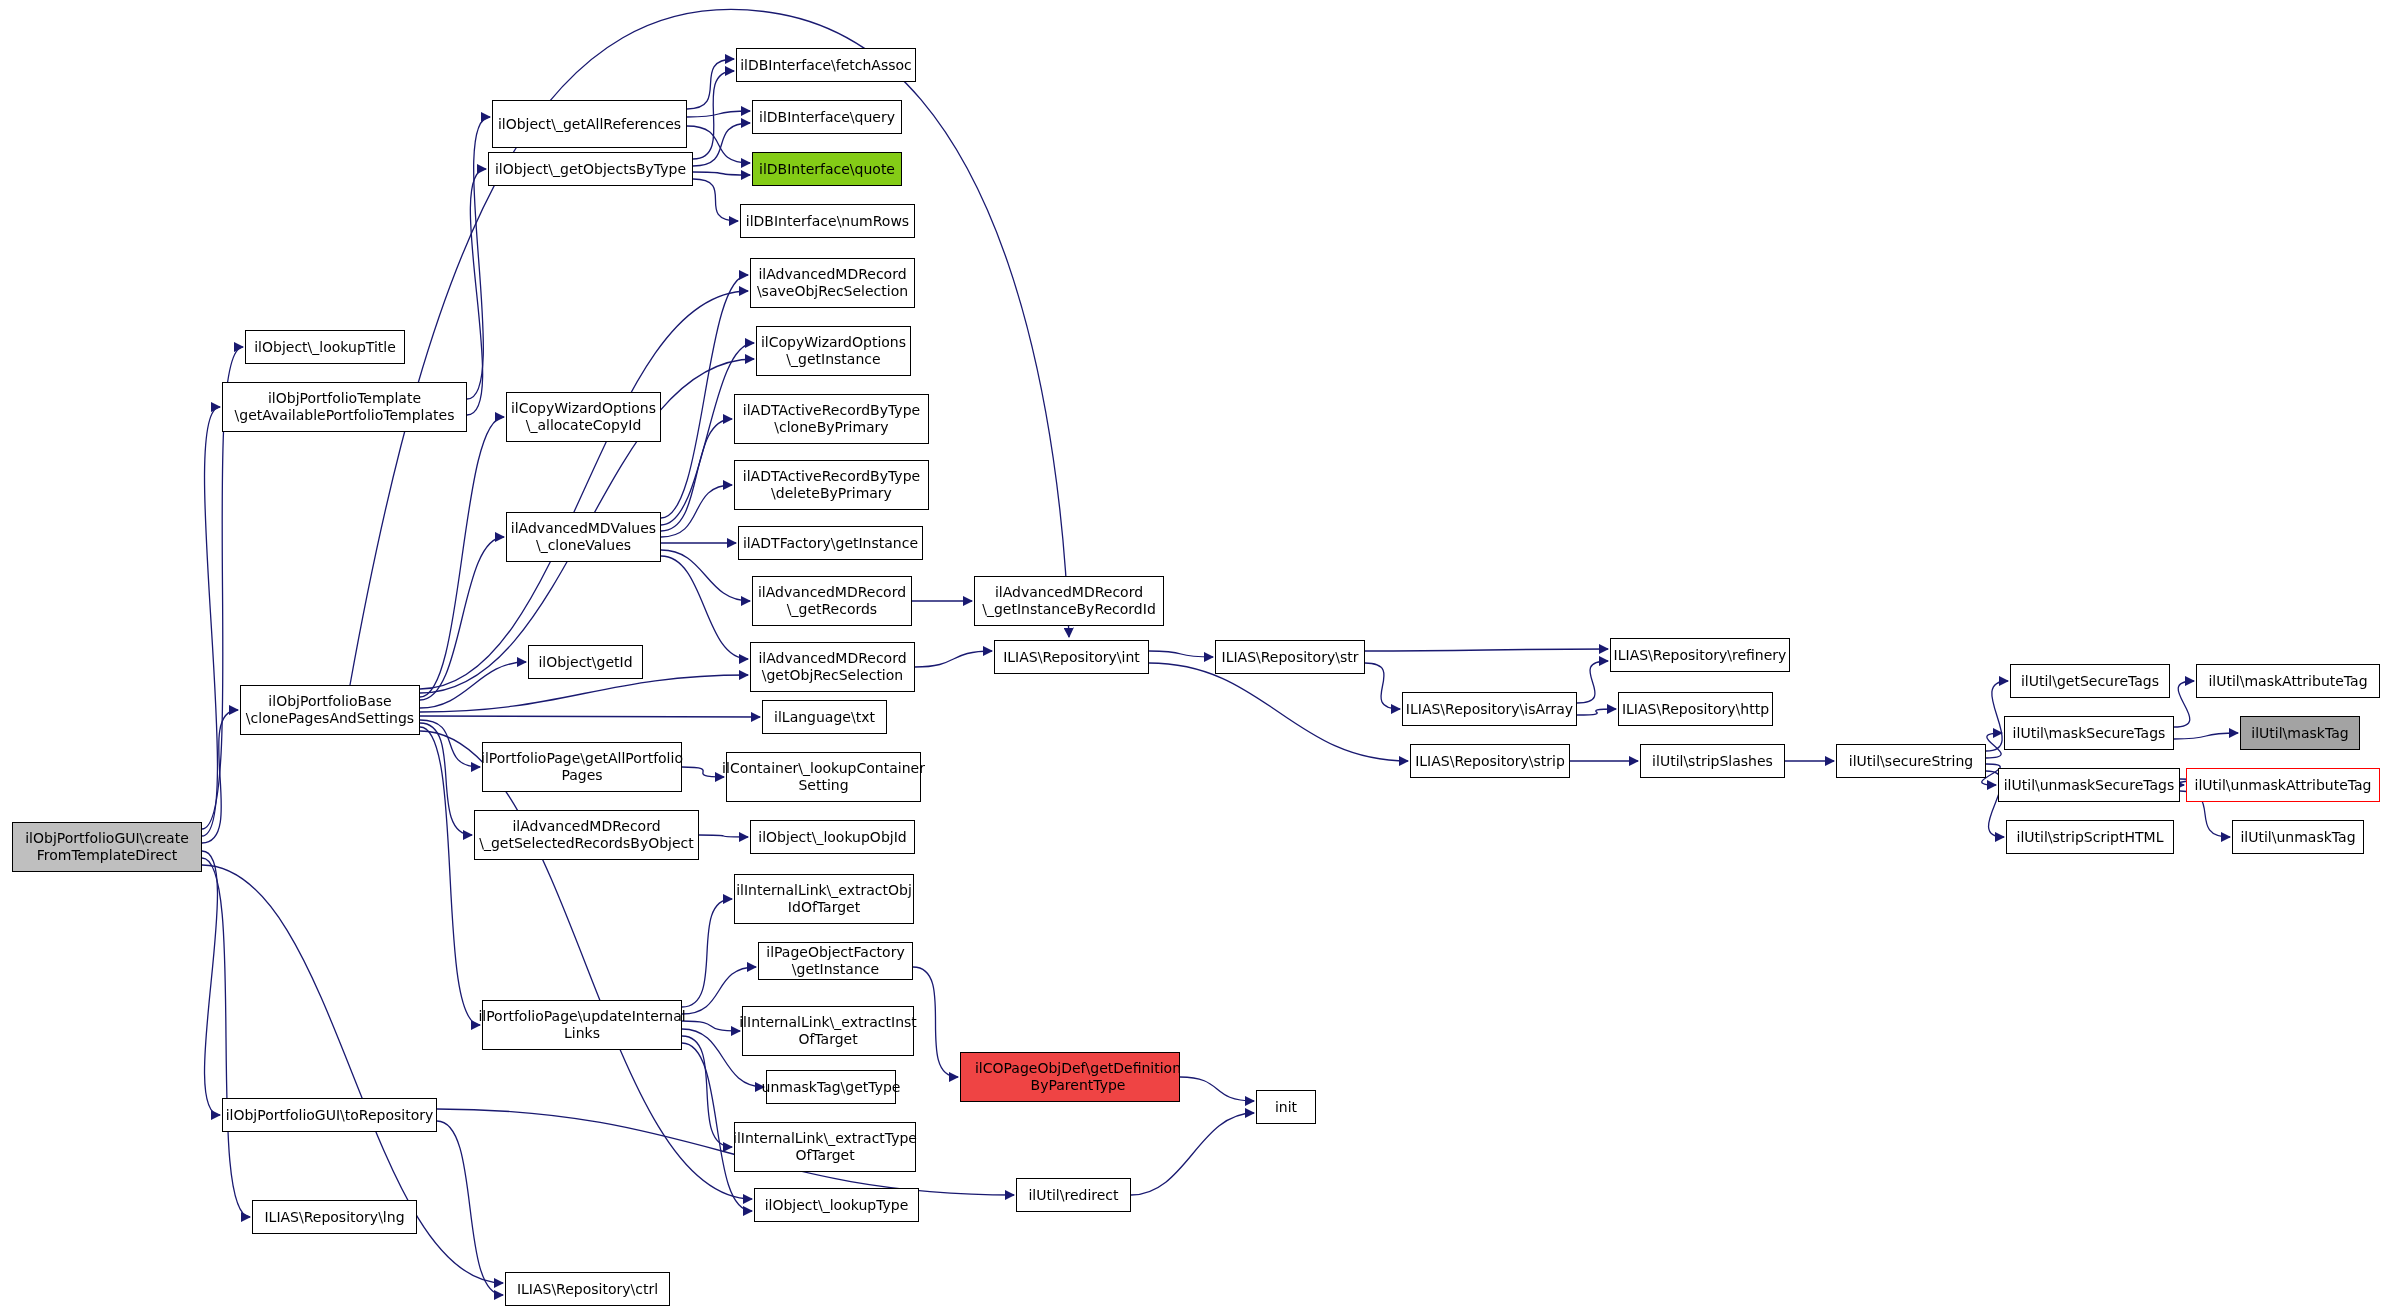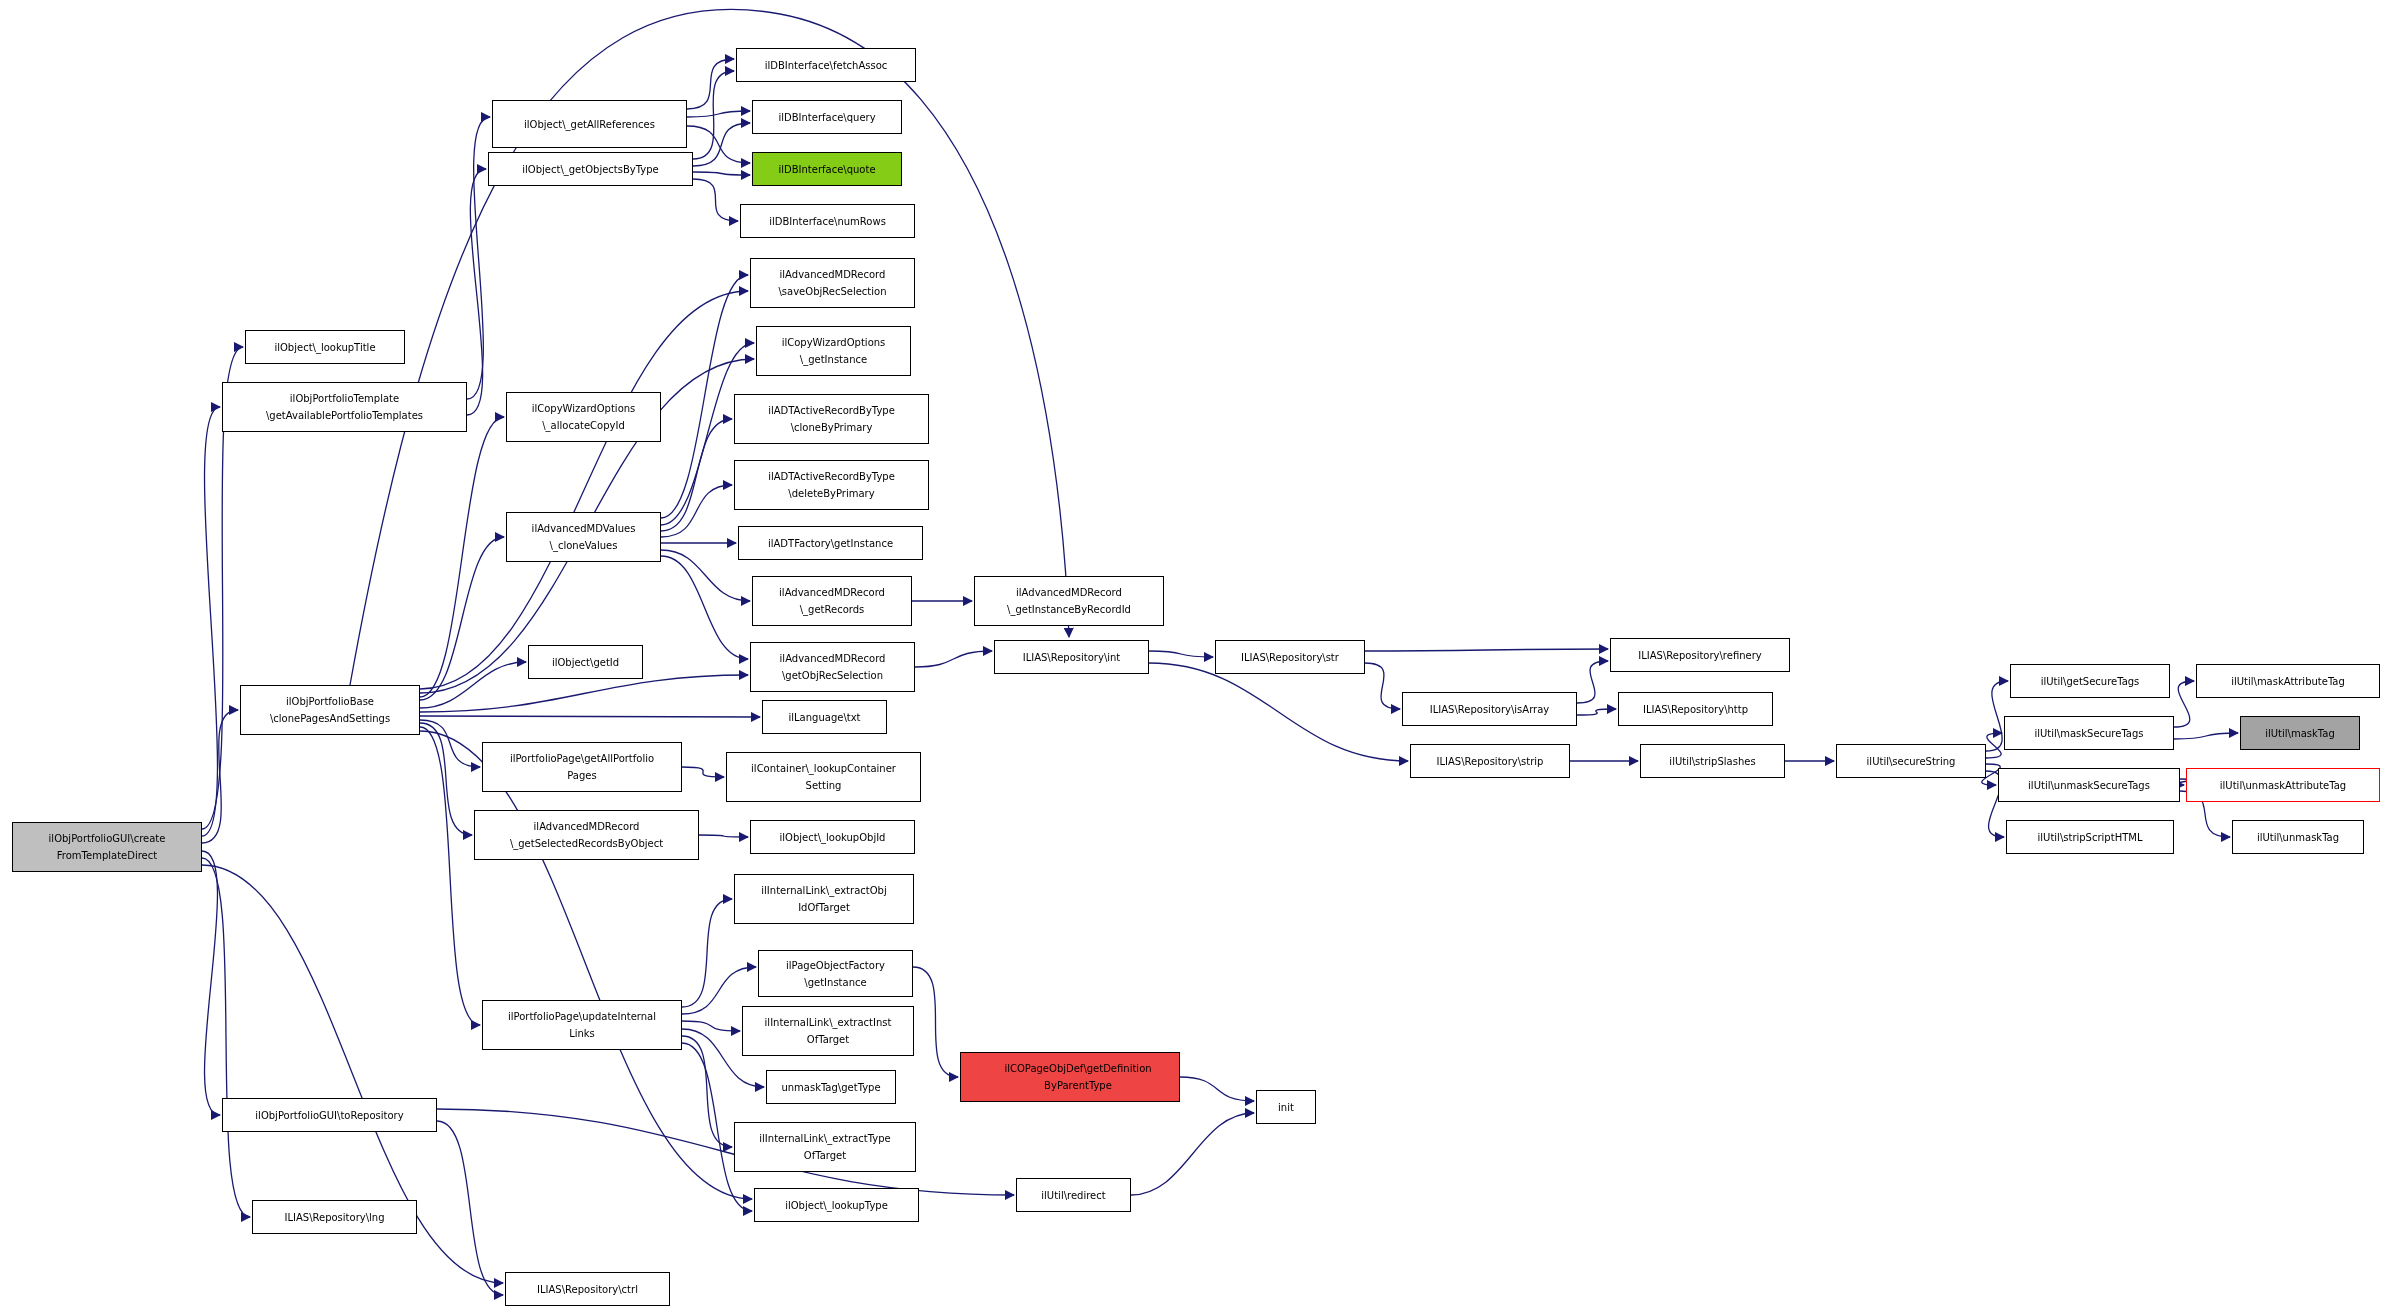--- a/index.html
+++ b/index.html
@@ -16,21 +16,21 @@
   .node{
     position:absolute;
     box-sizing:border-box;
     border:1px solid #000000;
     background:#ffffff;
     color:#000000;
     display:flex;
     align-items:center;
     justify-content:center;
     text-align:center;
-    font-size:10px;
+    font-size:14px;
     line-height:17px;
     white-space:pre-line;
     cursor:pointer;
   }
   .node.focus{cursor:default;}
 </style>
 </head>
 <body>
 
 <div class="canvas">
@@ -162,21 +162,21 @@
       <div class="node" style="left: 762px; top: 700px; width: 125px; height: 34px; background: rgb(255, 255, 255); border-color: rgb(0, 0, 0);">ilLanguage\txt</div>
       <div class="node" style="left: 482px; top: 742px; width: 200px; height: 50px; background: rgb(255, 255, 255); border-color: rgb(0, 0, 0);">ilPortfolioPage\getAllPortfolio
 Pages</div>
       <div class="node" style="left: 726px; top: 752px; width: 195px; height: 50px; background: rgb(255, 255, 255); border-color: rgb(0, 0, 0);">ilContainer\_lookupContainer
 Setting</div>
       <div class="node" style="left: 474px; top: 810px; width: 225px; height: 50px; background: rgb(255, 255, 255); border-color: rgb(0, 0, 0);">ilAdvancedMDRecord
 \_getSelectedRecordsByObject</div>
       <div class="node" style="left: 750px; top: 820px; width: 165px; height: 34px; background: rgb(255, 255, 255); border-color: rgb(0, 0, 0);">ilObject\_lookupObjId</div>
       <div class="node" style="left: 734px; top: 874px; width: 180px; height: 50px; background: rgb(255, 255, 255); border-color: rgb(0, 0, 0);">ilInternalLink\_extractObj
 IdOfTarget</div>
-      <div class="node" style="left: 758px; top: 942px; width: 155px; height: 47px; background: rgb(255, 255, 255); border-color: rgb(0, 0, 0); margin-top: 8px;">ilPageObjectFactory
+      <div class="node" style="left: 758px; top: 942px; width: 155px; height: 38px; background: rgb(255, 255, 255); border-color: rgb(0, 0, 0);">ilPageObjectFactory
 \getInstance</div>
       <div class="node" style="left: 482px; top: 1000px; width: 200px; height: 50px; background: rgb(255, 255, 255); border-color: rgb(0, 0, 0);">ilPortfolioPage\updateInternal
 Links</div>
       <div class="node" style="left: 742px; top: 1006px; width: 172px; height: 50px; background: rgb(255, 255, 255); border-color: rgb(0, 0, 0);">ilInternalLink\_extractInst
 OfTarget</div>
       <div class="node" style="left: 766px; top: 1070px; width: 130px; height: 34px; background: rgb(255, 255, 255); border-color: rgb(0, 0, 0);">unmaskTag\getType</div>
       <div class="node" style="left: 960px; top: 1052px; width: 220px; height: 50px; background: #ef4444; border-color: rgb(0, 0, 0); padding-left: 16px;">ilCOPageObjDef\getDefinition
 ByParentType</div>
       <div class="node" style="left: 1256px; top: 1090px; width: 60px; height: 34px; background: rgb(255, 255, 255); border-color: rgb(0, 0, 0);">init</div>
       <div class="node" style="left: 734px; top: 1122px; width: 182px; height: 50px; background: rgb(255, 255, 255); border-color: rgb(0, 0, 0);">ilInternalLink\_extractType

